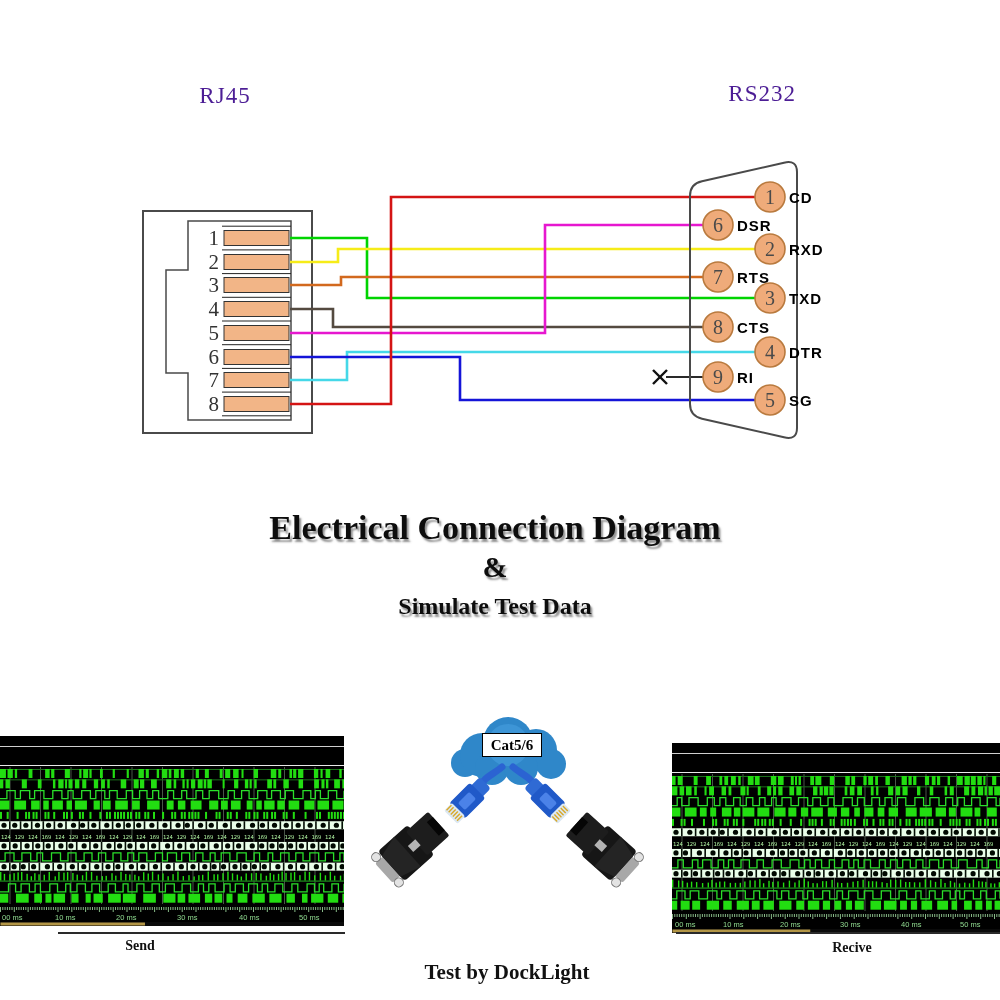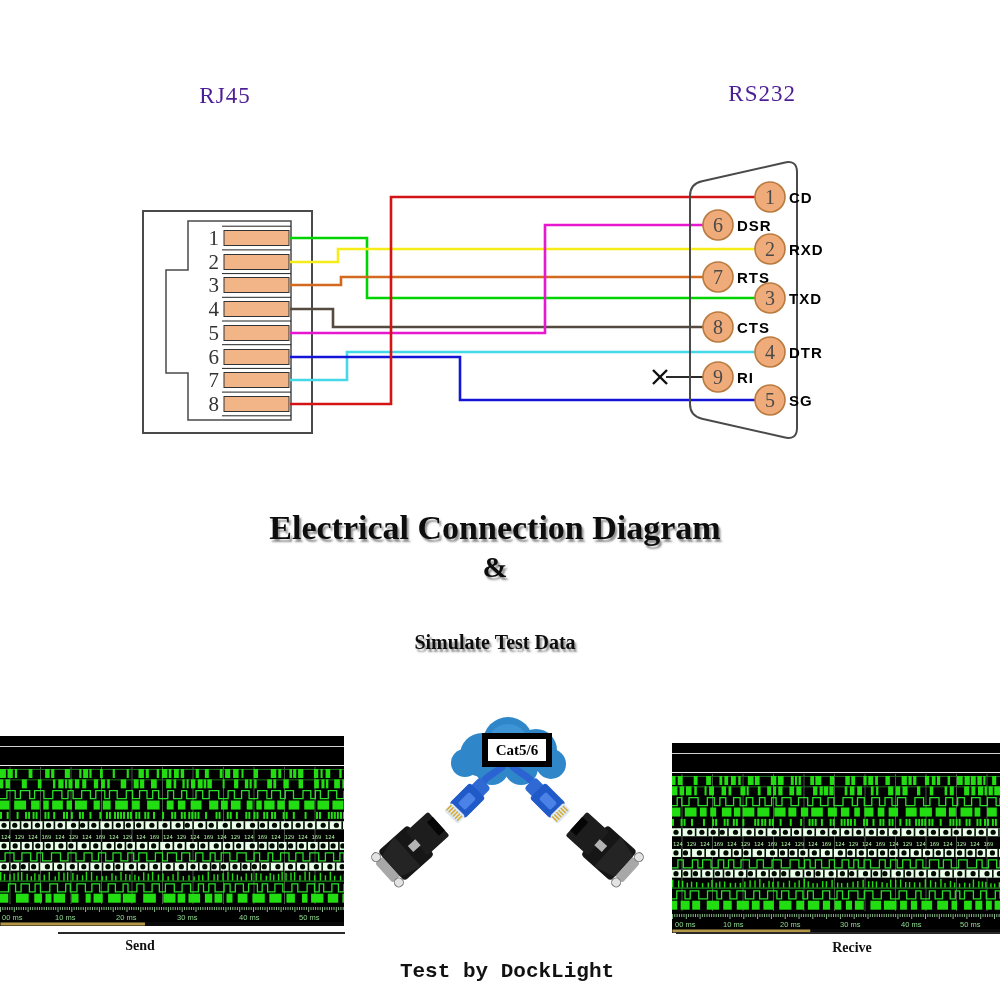--- a/index.html
+++ b/index.html
@@ -11,32 +11,32 @@
   .conn-label{
     font-family:"Liberation Serif",serif;font-size:23px;color:#4c1d95;
     text-align:center;letter-spacing:1px;
   }
   #title-block{
     left:0;top:508px;width:990px;text-align:center;
     font-family:"Liberation Serif",serif;font-weight:700;color:#0d0d0d;
   }
   #title-line1{font-size:34px;line-height:40px;text-shadow:2px 3px 2px rgba(110,110,110,0.75);}
   #title-amp{font-size:30px;line-height:38px;text-shadow:2px 3px 2px rgba(110,110,110,0.75);}
-  #title-line2{font-size:20px;line-height:40px;text-shadow:2px 3px 2px rgba(110,110,110,0.75);margin-top:36px;}
+  #title-line2{font-size:24px;line-height:40px;text-shadow:2px 3px 2px rgba(110,110,110,0.75);}
   .display-box{background:#14b8a6;}
   #send-display{left:0;top:736px;width:344px;height:190px;}
   #receive-display{left:672px;top:743px;width:328px;height:190px;}
   .photo-edge{background:#2a2a2a;height:2px;}
   .bottom-label{
     font-family:"Liberation Serif",serif;font-weight:700;font-size:14px;color:#111;
     text-align:center;
   }
-  #caption-label{font-size:21px;font-weight:600;font-family:Liberation Mono, monospace;}
+  #caption-label{font-size:21px;font-weight:600;}
   #cloud-label{
-    left:482px;top:733px;width:58px;height:22px;background:#fff;border:6px solid #000000;
+    left:482px;top:733px;width:58px;height:22px;background:#fff;border:1px solid #000000;
     font-family:"Liberation Serif",serif;font-size:15px;font-weight:700;color:#000;
     text-align:center;line-height:22px;
   }
   svg{display:block;}
 </style>
 </head>
 <body>
 
 <div class="abs conn-label" style="left:160px;top:83px;width:130px;">RJ45</div>
 <div class="abs conn-label" style="left:666px;top:81px;width:130px;text-align:right;">RS232</div>

